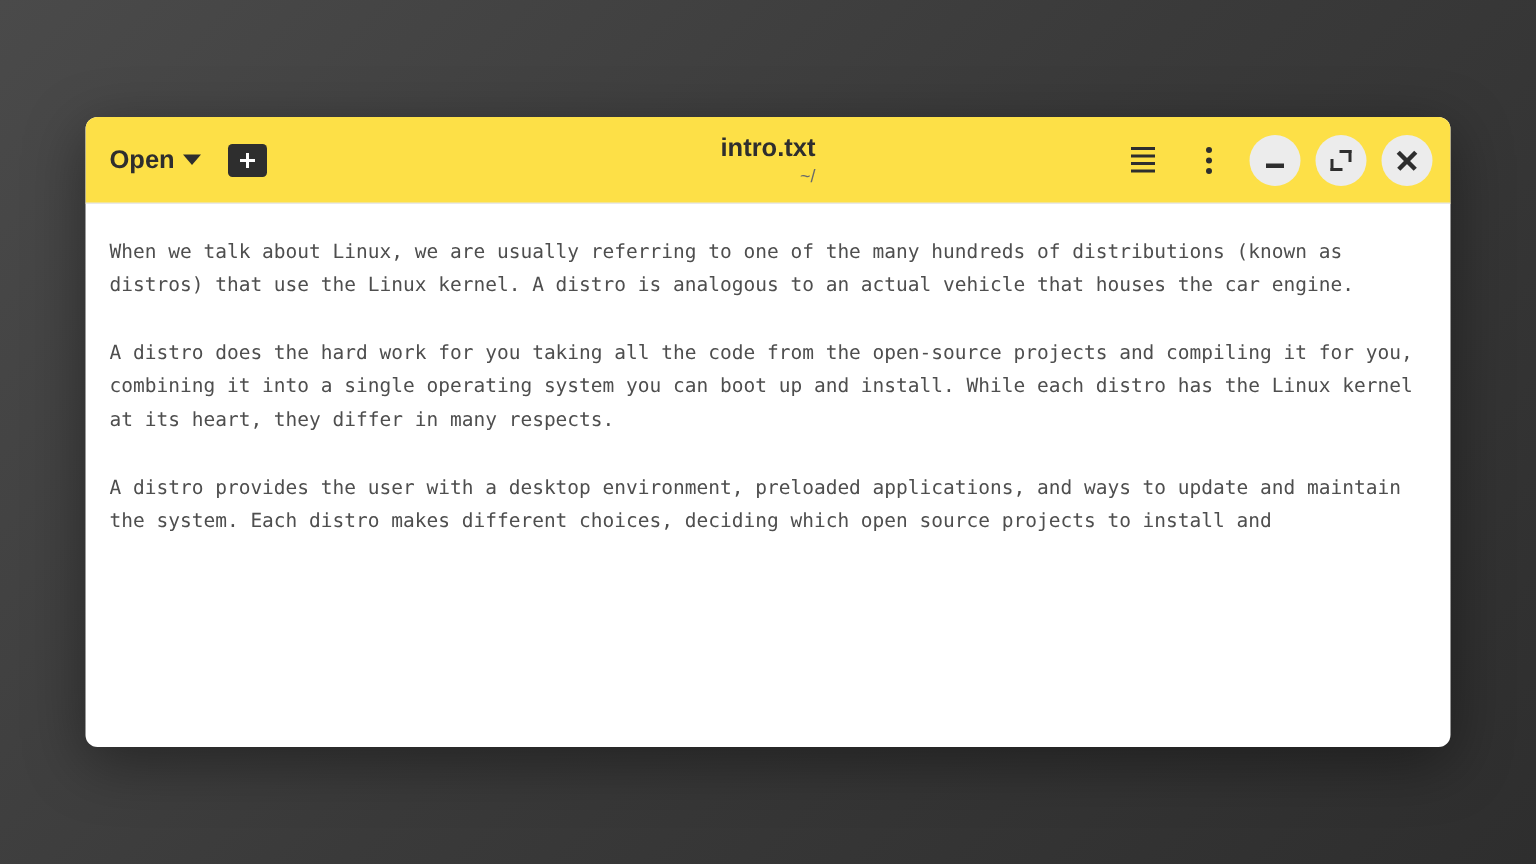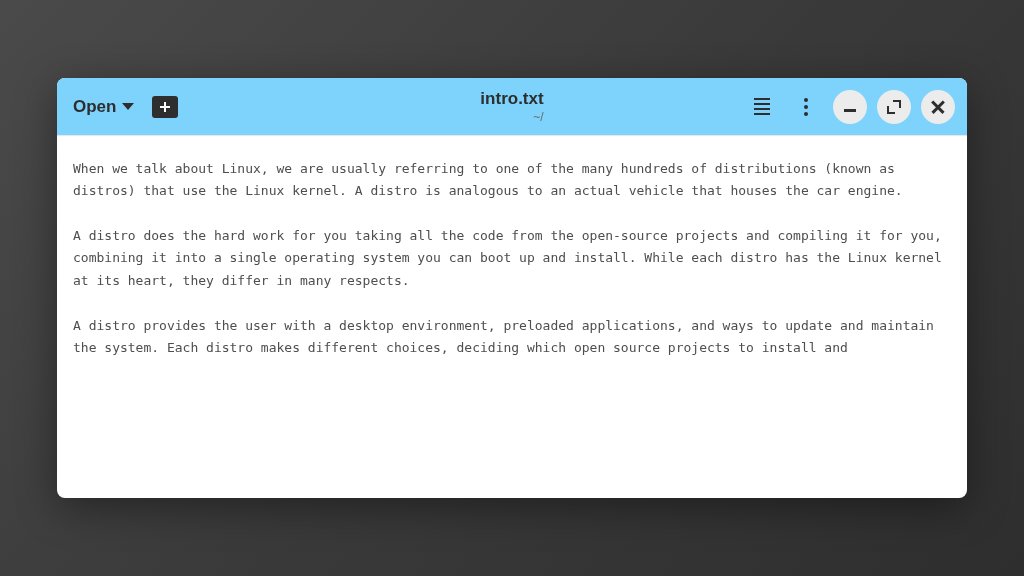--- a/index.html
+++ b/index.html
@@ -22,21 +22,21 @@
       height: 420px;
       background: #ffffff;
       border-radius: 8px;
       box-shadow: 0 10px 40px rgba(0,0,0,0.4);
       overflow: hidden;
       display: flex;
       flex-direction: column;
     }
     .titlebar {
       height: 58px;
-      background: #7dd3fc;
+      background: #fde047;
       border-bottom: 1px solid #e8e8e8;
       display: flex;
       align-items: center;
       padding: 12px 12px;
       position: relative;
     }
     .titlebar-left {
       display: flex;
       align-items: center;
       gap: 14px;

